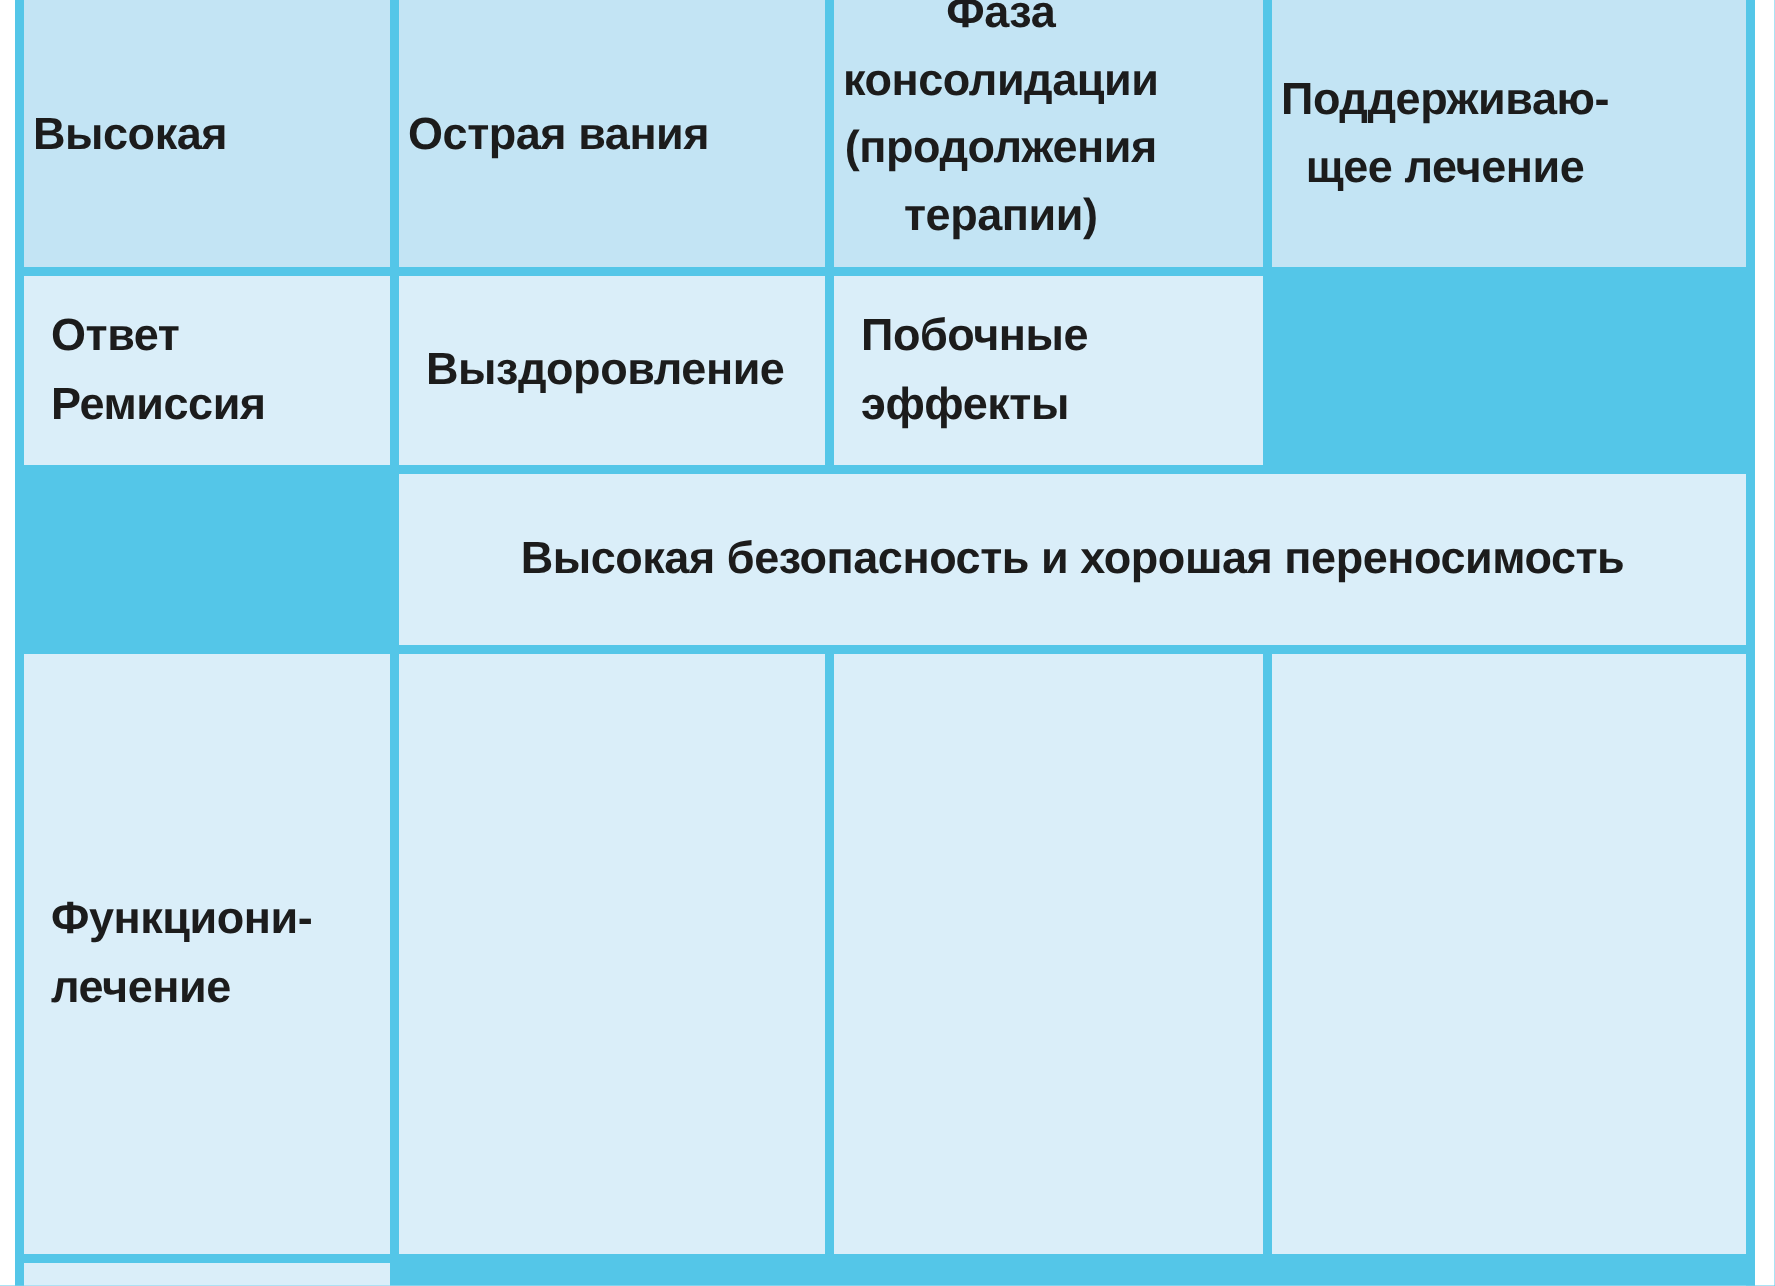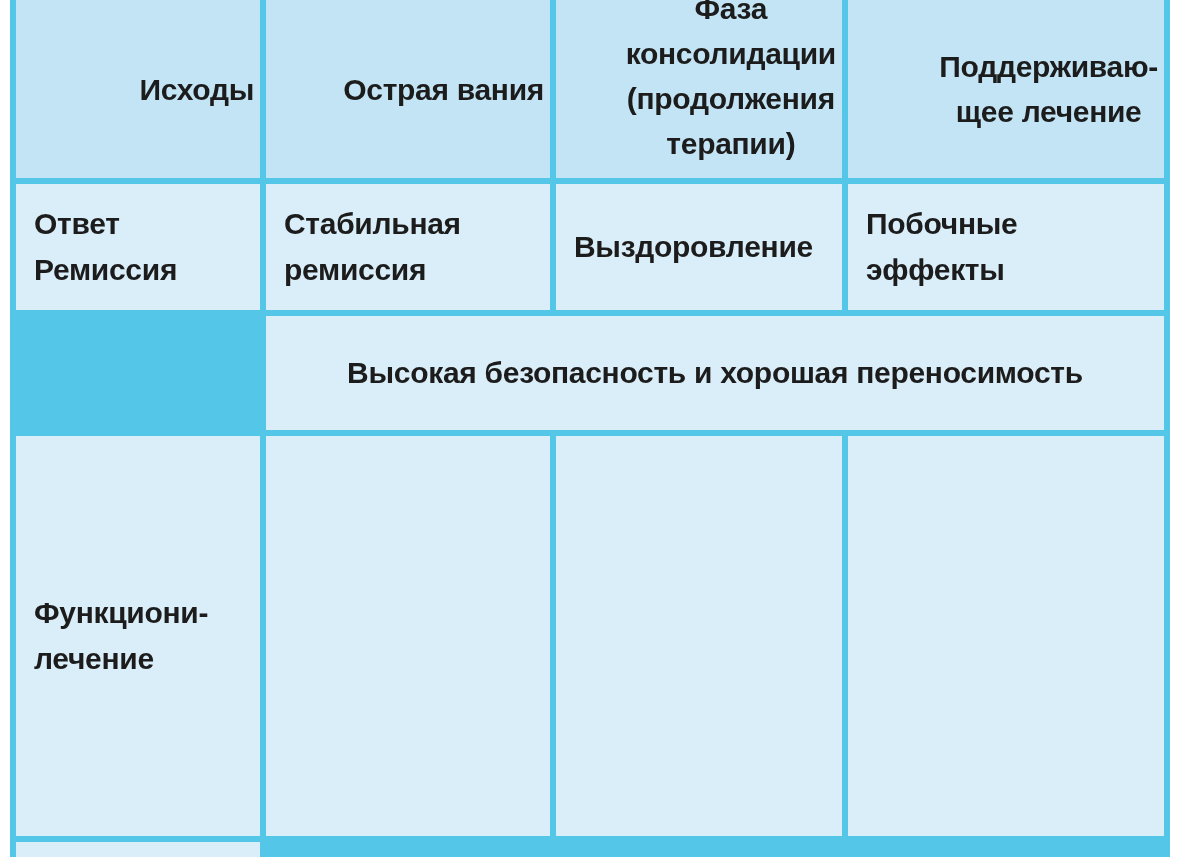--- a/index.html
+++ b/index.html
@@ -38,21 +38,21 @@
     justify-content: center;
     align-items: flex-start;
     text-align: left;
     padding: 0 10px 0 18px;
     font-size: 30px;
     line-height: 46px;
   }
   .txt { white-space: pre-line; }
   .head {
     background: #c3e4f4;
-    align-items: flex-end;
+    align-items: flex-start;
     text-align: center;
     padding: 0 6px;
     line-height: 45px;
   }
   .head--clipped {
     justify-content: flex-start;
   }
   .head--clipped .txt {
     margin-top: -14px;
   }
@@ -63,43 +63,39 @@
     padding: 0 10px;
     justify-content: center;
   }
 </style>
 </head>
 <body>
 
 <div class="tbl">
 
   <div class="cell head">
-    <div class="txt">Исходы</div>
+    <div class="txt">Высокая</div>
   </div>
   <div class="cell head">
     <div class="txt">Острая вания</div>
   </div>
   <div class="cell head head--clipped">
     <div class="txt">Фаза
 консолидации
 (продолжения
 терапии)</div>
   </div>
   <div class="cell head">
     <div class="txt">Поддерживаю-
 щее лечение</div>
   </div>
 
   <div class="cell">
     <div class="txt">Ответ
 Ремиссия</div>
-  </div>
-  <div class="cell">
-    <div class="txt">Стабильная
-ремиссия</div>
   </div>
   <div class="cell">
     <div class="txt">Выздоровление</div>
   </div>
 
   <div class="cell">
     <div class="txt">Побочные
 эффекты</div>
   </div>
   <div class="cell merged">

